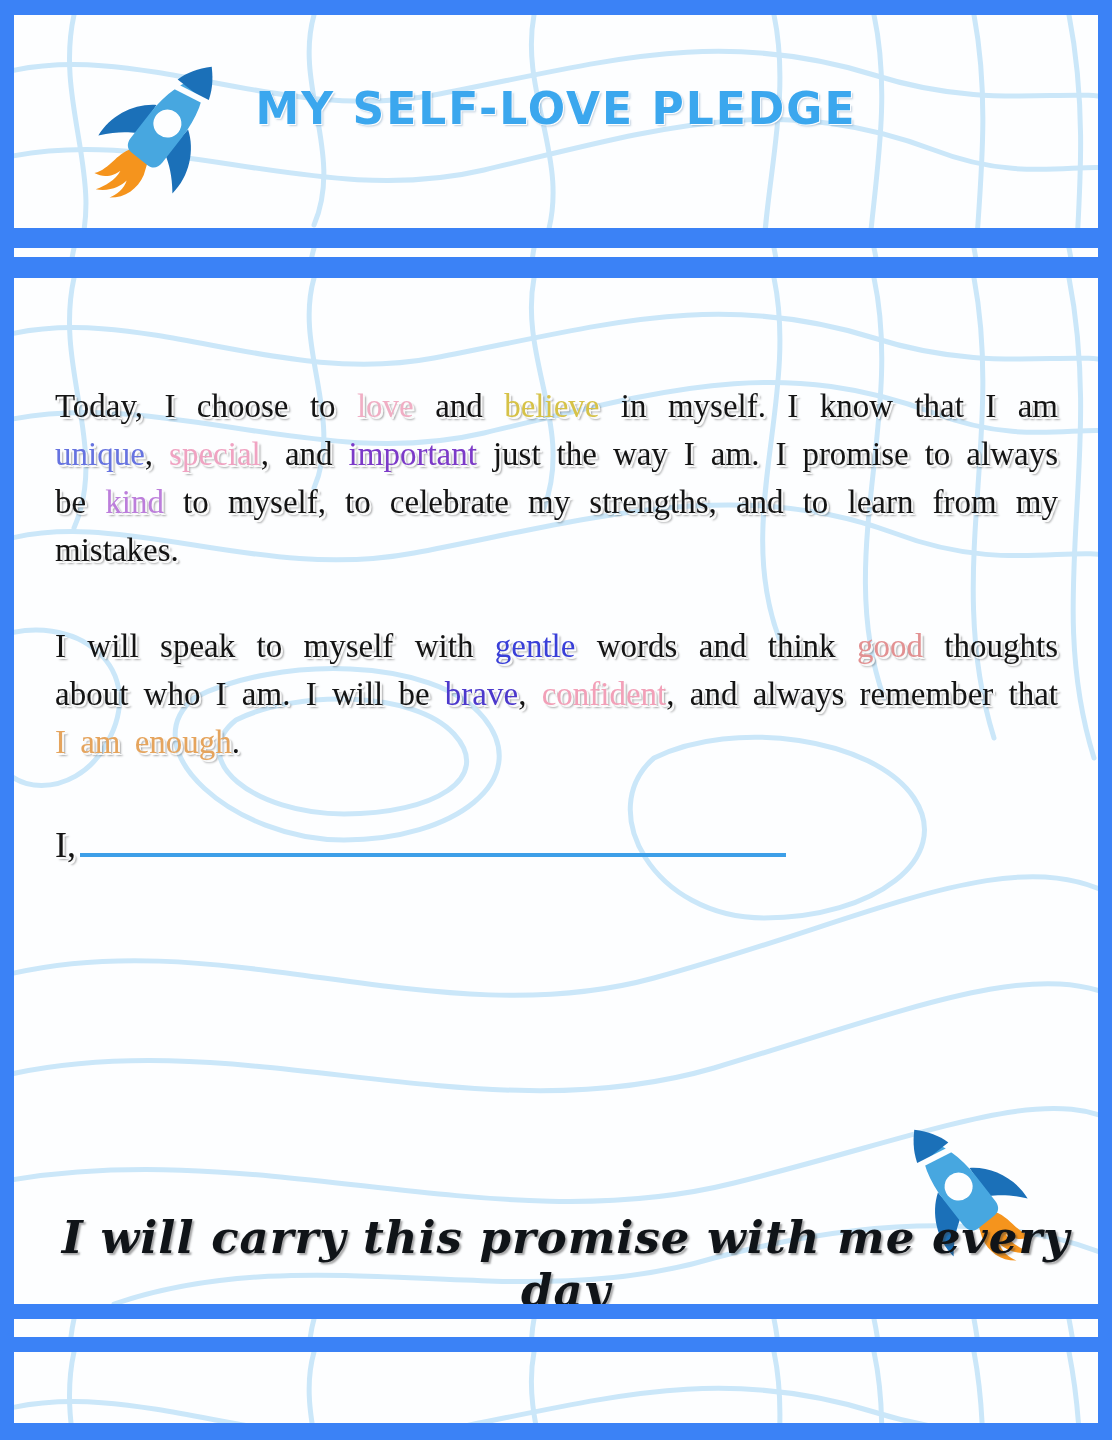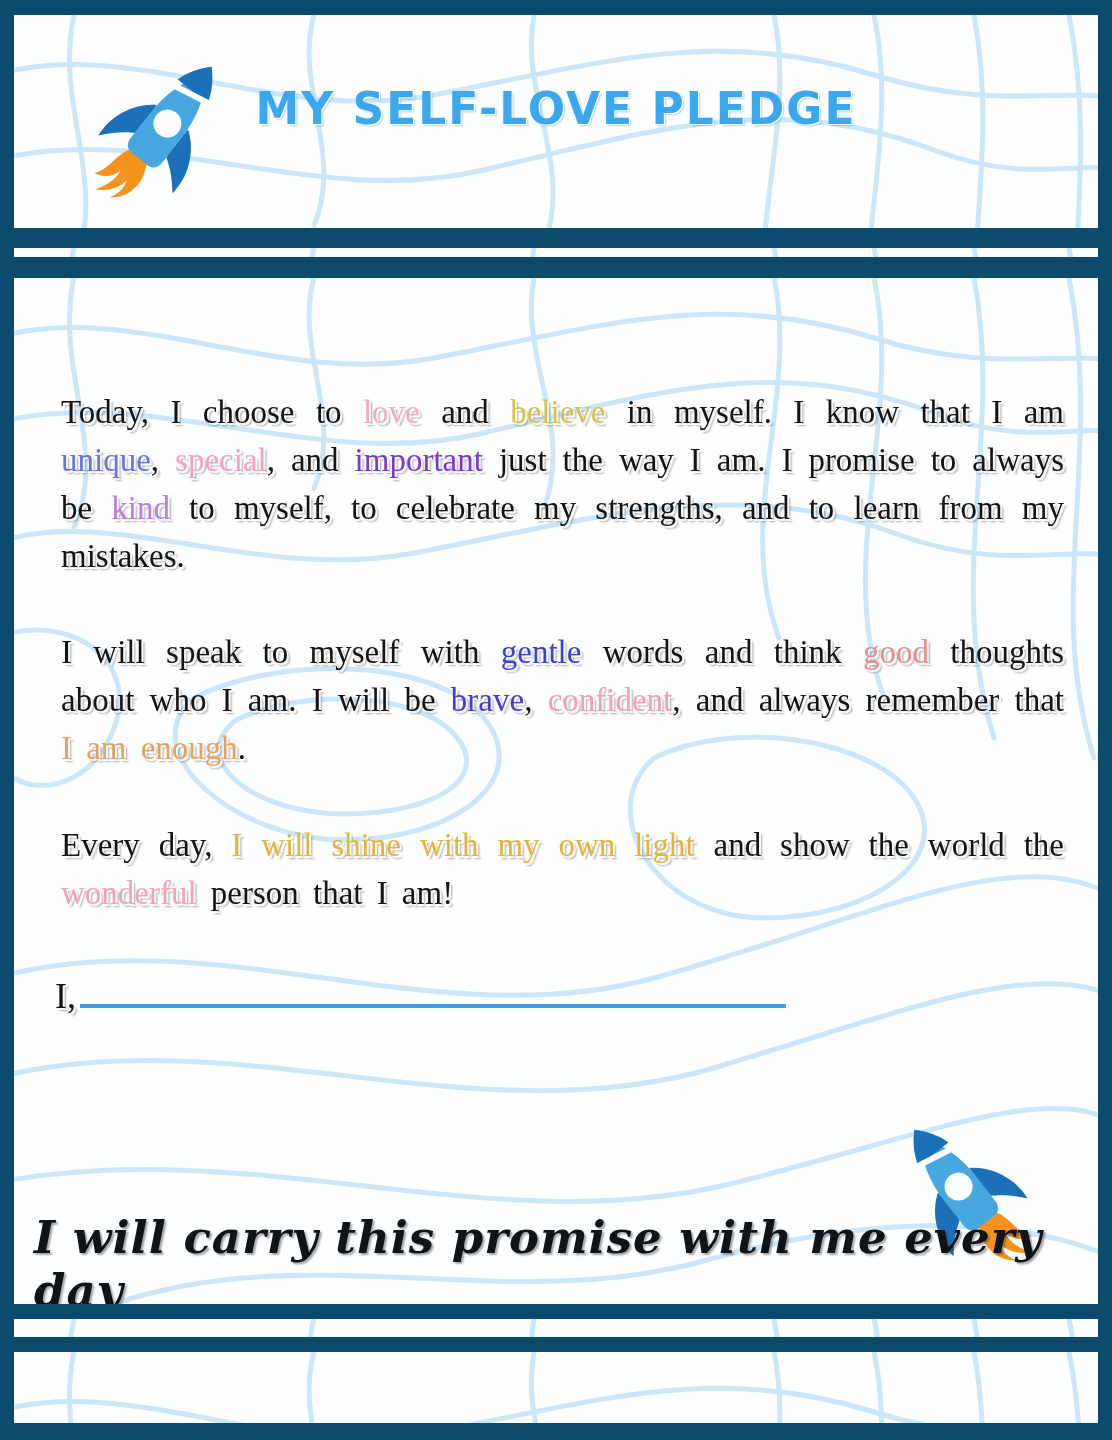--- a/index.html
+++ b/index.html
@@ -3,21 +3,21 @@
 <meta charset="utf-8">
 <style>
   html,body{margin:0;padding:0;}
   body{
     width:1112px;height:1440px;
     font-family:"Liberation Serif","DejaVu Serif",serif;
     background:#e8f4fd;
   }
   .page{
     position:relative;width:1112px;height:1440px;
-    background:#0c4a6e;overflow:hidden;text-decoration:underline;
+    background:#3b82f6;overflow:hidden;text-decoration:underline;
   }
   .panel{
     position:absolute;background:#fdfeff;overflow:hidden;
   }
   .panel svg.contours{position:absolute;left:0;top:0;width:100%;height:100%;}
   .panel-header{left:14px;top:15px;width:1084px;height:213px;}
   .panel-gap1{left:14px;top:248px;width:1084px;height:9px;}
   .panel-main{left:14px;top:278px;width:1084px;height:1026px;}
   .panel-gap2{left:14px;top:1319px;width:1084px;height:18px;}
   .panel-footer{left:14px;top:1352px;width:1084px;height:71px;}
@@ -31,37 +31,37 @@
   }
   .rocket{position:absolute;}
   .rocket-top{left:72px;top:32px;width:148px;height:172px;transform:rotate(38deg);}
   .rocket-bottom{left:878px;top:832px;width:148px;height:172px;transform:scaleX(-1) rotate(38deg);}
 
   .content{
     position:absolute;left:0;top:0;right:0;bottom:0;
     padding:104px 40px 0 41px;
   }
   .pledge-p{
-    margin:6px;width:1003px;
+    margin:0;width:1003px;
     font-size:33px;line-height:48px;color:#141414;
     text-align:justify;word-spacing:.18em;
     text-shadow:2px 2px 0 rgba(255,255,255,.9),3px 3px 2px rgba(40,40,40,.40);
   }
   .mt-p2{margin-top:48px;}
   .mt-p3{margin-top:49px;}
   .sig-row{
     margin-top:55px;font-size:36px;line-height:48px;color:#141414;
     text-shadow:2px 2px 0 rgba(255,255,255,.9),3px 3px 2px rgba(40,40,40,.40);
   }
   .sig-line{
     display:inline-block;width:706px;height:30px;margin-left:4px;
     border-bottom:4px solid #3D9FE8;
   }
   .script-line{
-    position:absolute;left:0;right:0;top:933px;
+    position:absolute;left:0;right:0;top:933px;text-align:center;
     font-family:"DejaVu Serif",cursive;font-style:italic;font-weight:bold;
     font-size:45px;color:#101418;letter-spacing:1px;
     text-shadow:2px 2px 2px rgba(60,60,60,.45);
     padding-left:20px;
   }
   .hidden-defs{position:absolute;width:0;height:0;overflow:hidden;}
 </style>
 </head>
 <body>
 
@@ -117,21 +117,20 @@
       </svg>
   </div>
 
   <div class="panel panel-main">
     <svg class="contours" viewBox="0 0 1084 1026" preserveAspectRatio="xMidYMid slice">
         <use href="#contours"></use>
       </svg>
     <div class="content">
       <p class="pledge-p"><span>Today, I choose to </span><span style="color: rgb(240, 174, 196);">love</span><span> and </span><span style="color: rgb(214, 194, 72);">believe</span><span> in myself. I know that I am </span><span style="color: rgb(102, 115, 224);">unique</span><span>, </span><span style="color: rgb(240, 163, 194);">special</span><span>, and </span><span style="color: rgb(124, 58, 200);">important</span><span> just the way I am. I promise to always be </span><span style="color: rgb(188, 126, 219);">kind</span><span> to myself, to celebrate my strengths, and to learn from my mistakes.</span></p>
       <p class="pledge-p mt-p2"><span>I will speak to myself with </span><span style="color: rgb(57, 63, 216);">gentle</span><span> words and think </span><span style="color: rgb(226, 145, 146);">good</span><span> thoughts about who I am. I will be </span><span style="color: rgb(76, 56, 204);">brave</span><span>, </span><span style="color: rgb(242, 160, 184);">confident</span><span>, and always remember that </span><span style="color: rgb(229, 164, 93);">I am enough</span><span>.</span></p>
-      <p class="pledge-p mt-p3"><span>Every day, </span><span style="color: rgb(224, 183, 59);">I will shine with my own light</span><span> and show the world the </span><span style="color: rgb(242, 164, 182);">wonderful</span><span> person that I am!</span></p>
       <div class="sig-row">
         <span>I,</span><span class="sig-line"></span>
       </div>
     </div>
     <svg class="rocket rocket-bottom" viewBox="0 0 120 172">
         <use href="#rocket"></use>
       </svg>
     <div class="script-line">I will carry this promise with me every day</div>
   </div>
 

